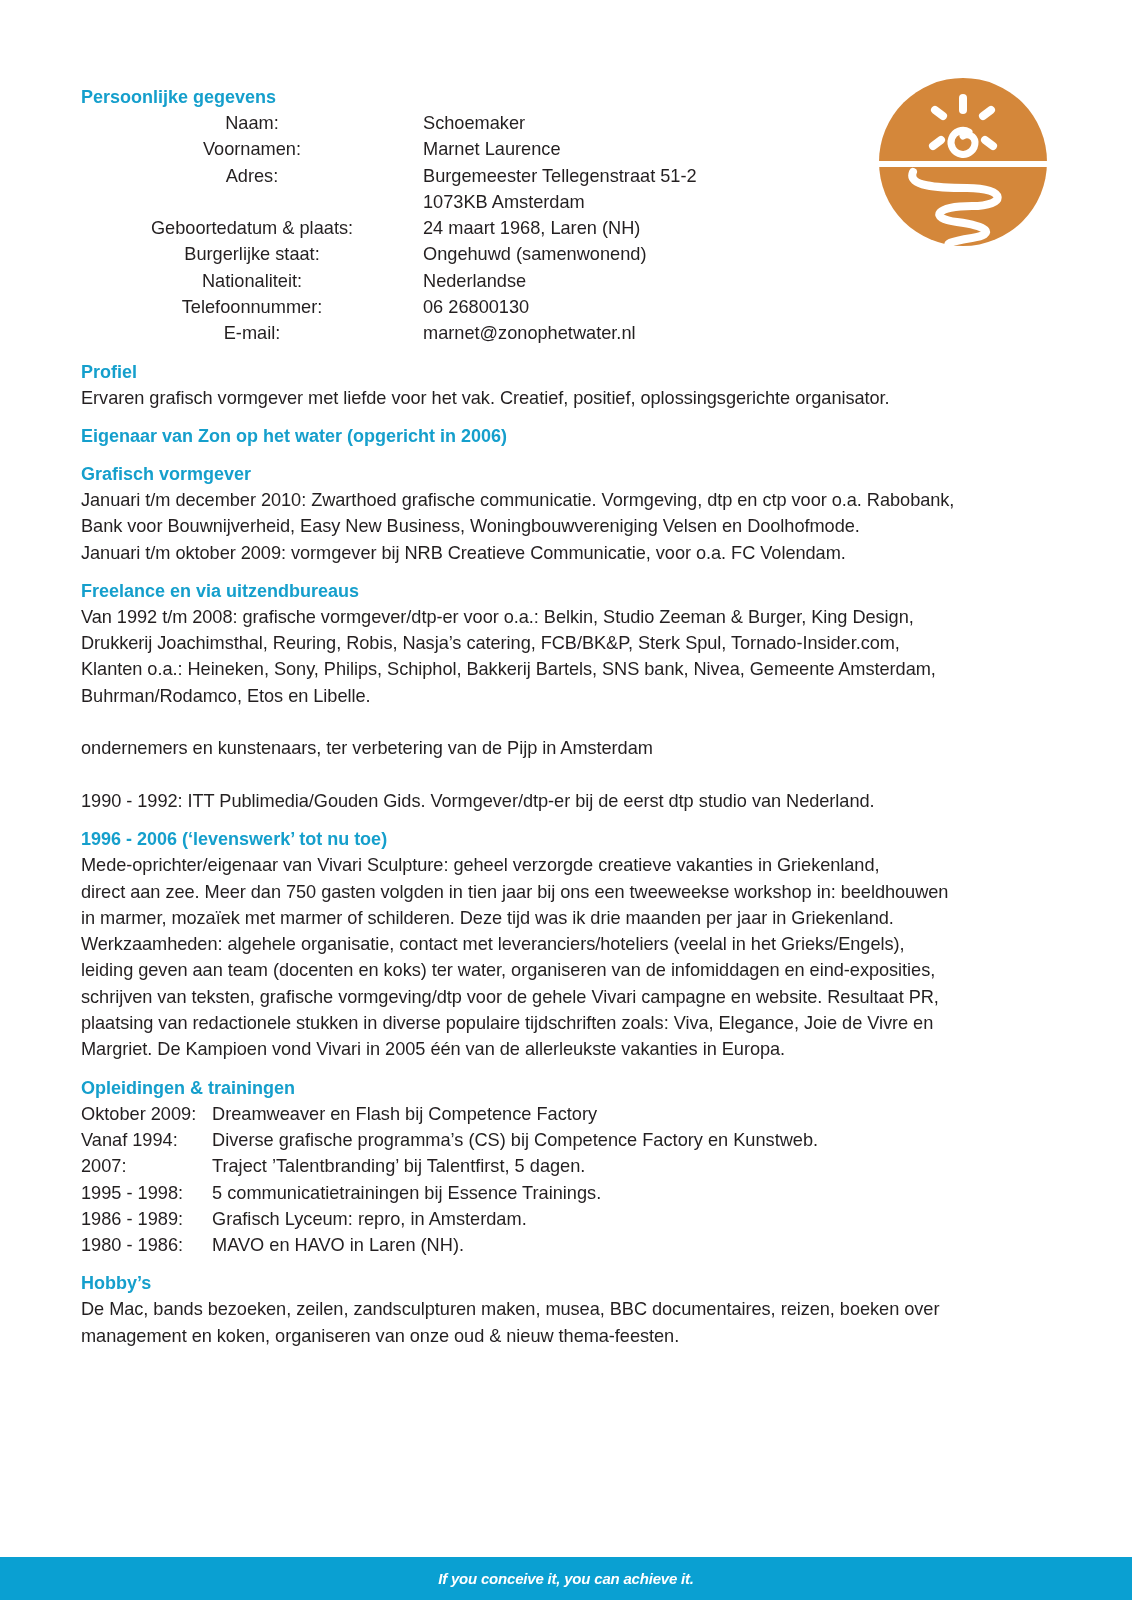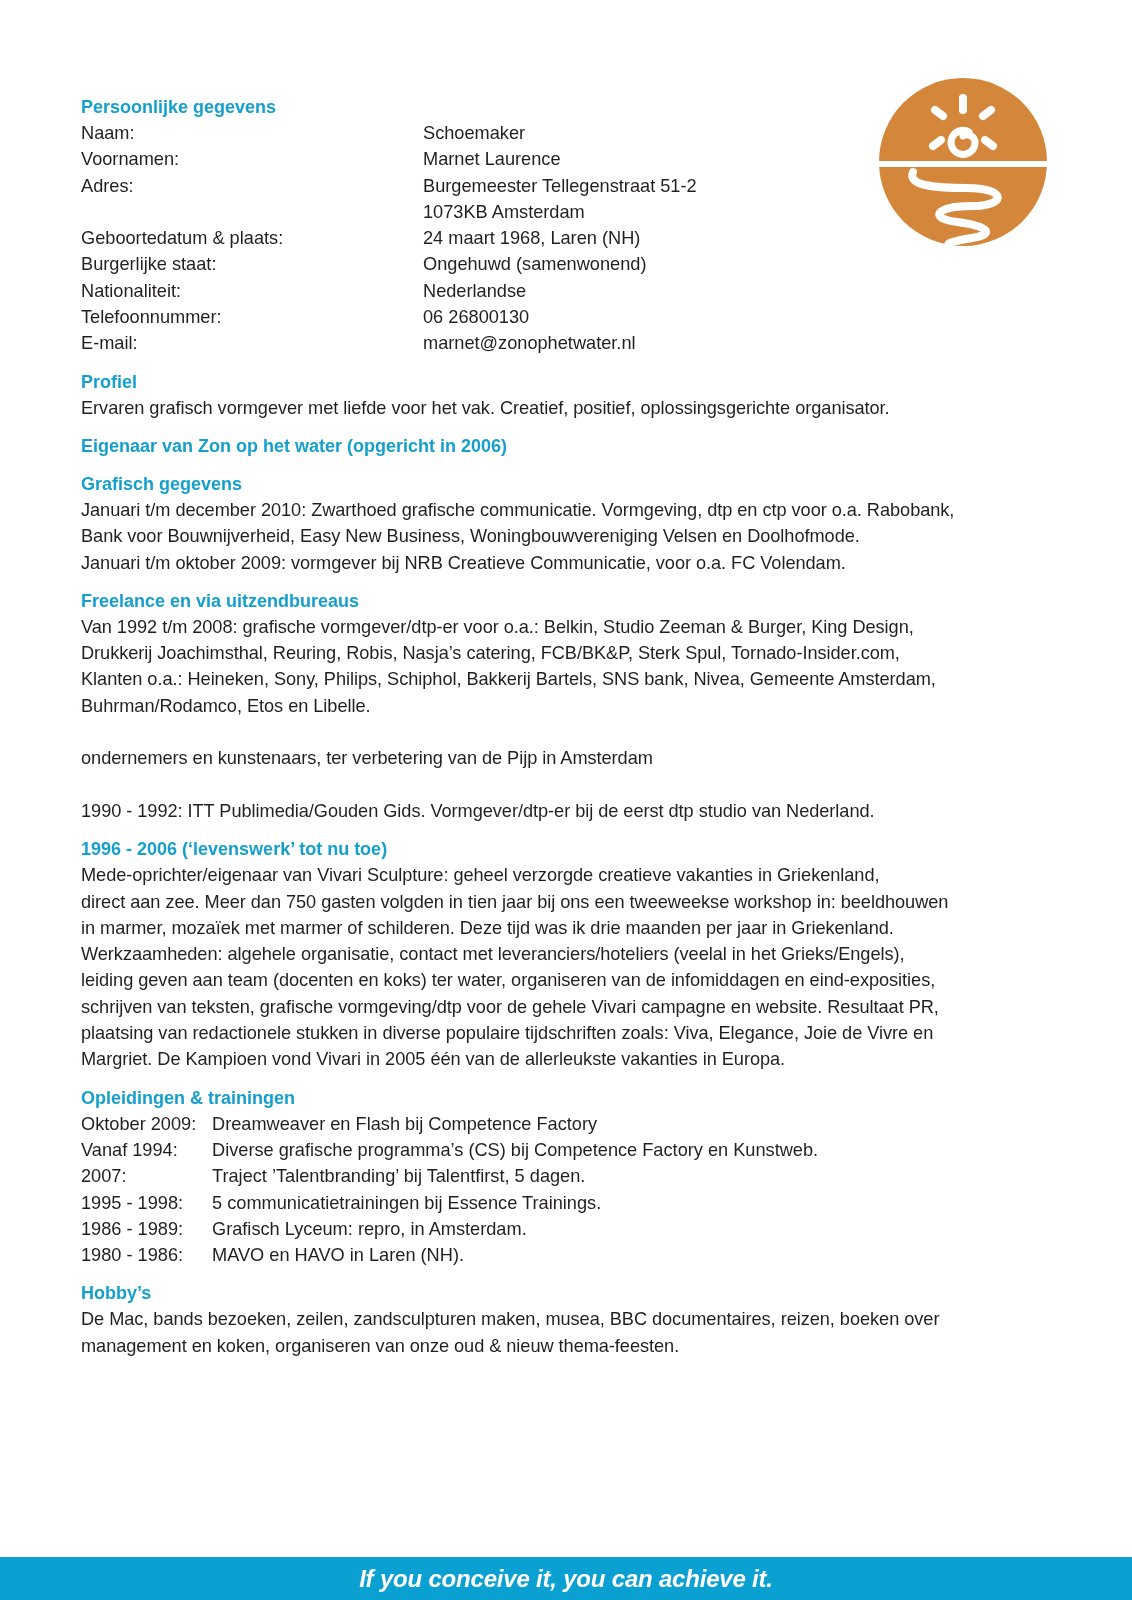--- a/index.html
+++ b/index.html
@@ -8,42 +8,42 @@
       height: 1600px;
       background: #ffffff;
       position: relative;
       overflow: hidden;
       font-family: "Liberation Sans", "DejaVu Sans", sans-serif;
       color: #231f20;
     }
     .page {
       position: absolute;
       left: 81px;
-      top: 94px;
+      top: 84px;
       width: 960px;
     }
     .section { margin: 0; }
     .section + .section { margin-top: 12px; }
     .heading {
       color: #159fcc;
       font-weight: bold;
       font-size: 18px;
       line-height: 26px;
       height: 26px;
       white-space: nowrap;
     }
     .line {
       font-size: 18.2px;
       line-height: 26.3px;
       height: 26.3px;
       white-space: nowrap;
       letter-spacing: -0.05px;
     }
     .para-gap { height: 26.3px; }
-    .kv-row { display: flex; font-size: 18.2px; line-height: 26.3px; height: 26.3px; white-space: nowrap; }
+    .kv-row { display: flex; font-size: 18.2px; line-height: 26.3px; height: 26.3px; white-space: nowrap; text-align: center; }
     .kv-key { width: 342px; flex: none; }
     .kv-val { flex: none; }
     .edu-row { display: flex; font-size: 18.2px; line-height: 26.3px; height: 26.3px; white-space: nowrap; }
     .edu-date { width: 131px; flex: none; }
     .logo {
       position: absolute;
       left: 877px;
       top: 76px;
       width: 172px;
       height: 172px;
@@ -56,21 +56,21 @@
       height: 43px;
       background: #0aa0d2;
       display: flex;
       align-items: center;
       justify-content: center;
     }
     .footer-text {
       color: #ffffff;
       font-style: italic;
       font-weight: bold;
-      font-size: 24px;
+      font-size: 15px;
       letter-spacing: -0.2px;
     }
   </style>
 </head>
 <body>
 
 <div class="logo">
   <svg width="172" height="172" viewBox="0 0 172 172">
     <circle cx="86" cy="86" r="84" fill="#d4873a"></circle>
 
@@ -135,21 +135,21 @@
   <div class="section">
     <div class="heading">Profiel</div>
     <div class="line">Ervaren grafisch vormgever met liefde voor het vak. Creatief, positief, oplossingsgerichte organisator.</div>
   </div>
 
   <div class="section">
     <div class="heading">Eigenaar van Zon op het water (opgericht in 2006)</div>
   </div>
 
   <div class="section">
-    <div class="heading">Grafisch gegevens</div>
+    <div class="heading">Grafisch vormgever</div>
     <div class="line">Januari t/m december 2010: Zwarthoed grafische communicatie. Vormgeving, dtp en ctp voor o.a. Rabobank,</div>
     <div class="line">Bank voor Bouwnijverheid, Easy New Business, Woningbouwvereniging Velsen en Doolhofmode.</div>
     <div class="line">Januari t/m oktober 2009: vormgever bij NRB Creatieve Communicatie, voor o.a. FC Volendam.</div>
   </div>
 
   <div class="section">
     <div class="heading">Freelance en via uitzendbureaus</div>
     <div class="line">Van 1992 t/m 2008: grafische vormgever/dtp-er voor o.a.: Belkin, Studio Zeeman &amp; Burger, King Design,</div>
     <div class="line">Drukkerij Joachimsthal, Reuring, Robis, Nasja’s catering, FCB/BK&amp;P, Sterk Spul, Tornado-Insider.com,</div>
     <div class="line">Klanten o.a.: Heineken, Sony, Philips, Schiphol, Bakkerij Bartels, SNS bank, Nivea, Gemeente Amsterdam,</div>

